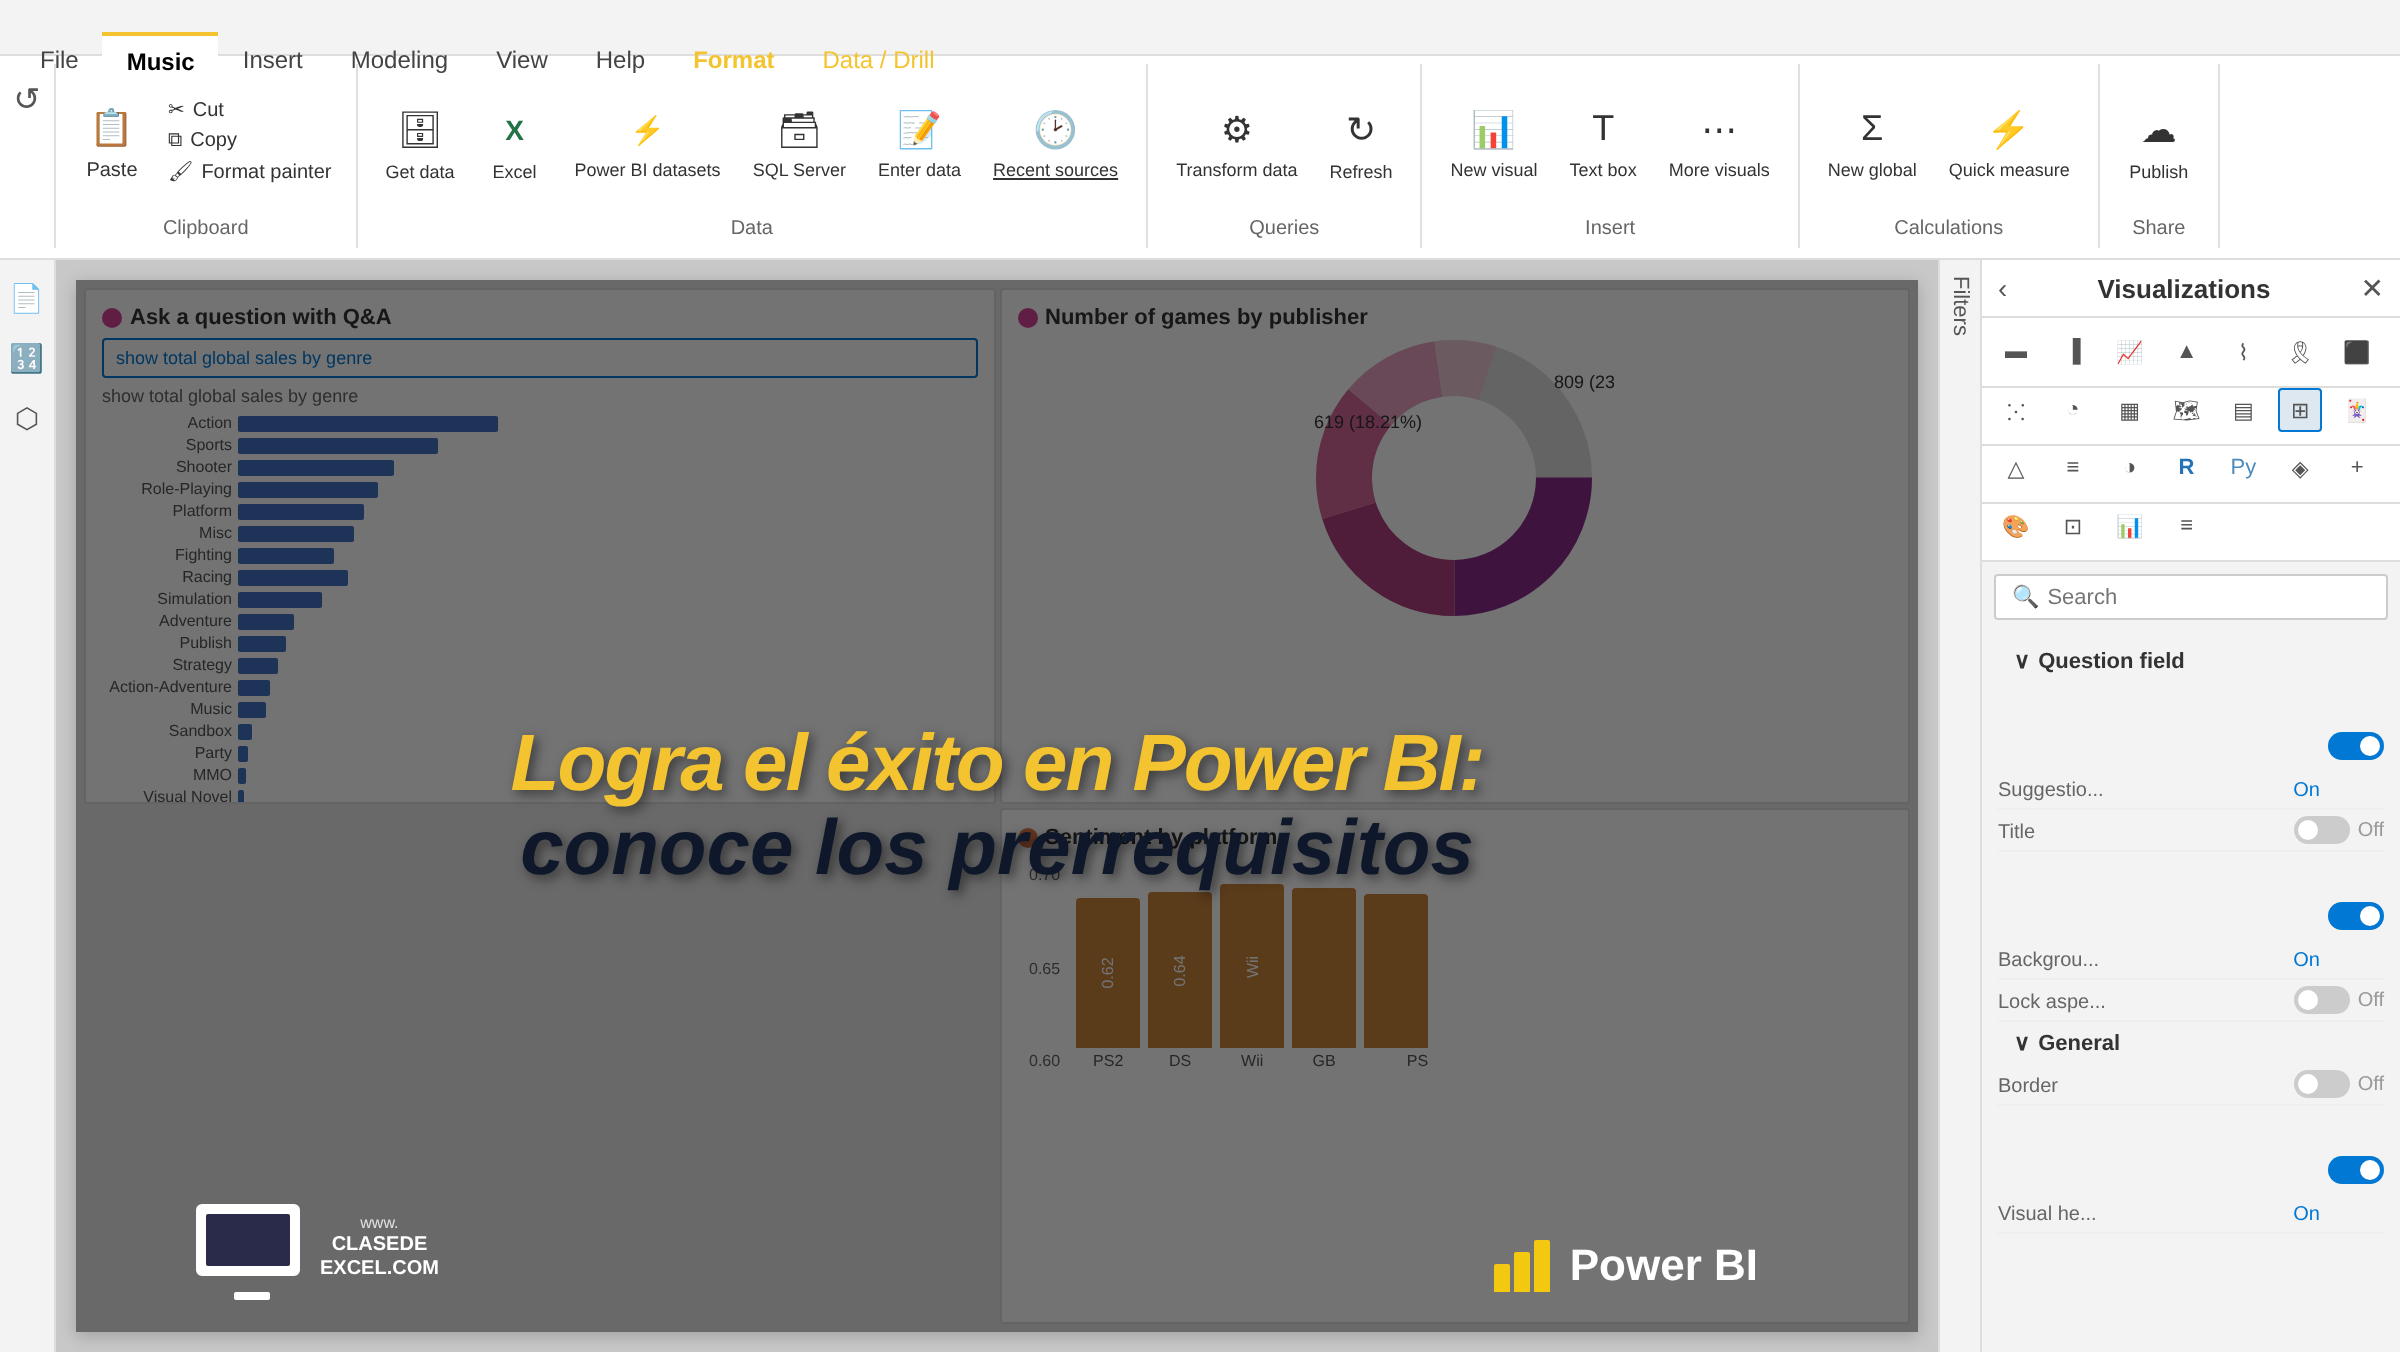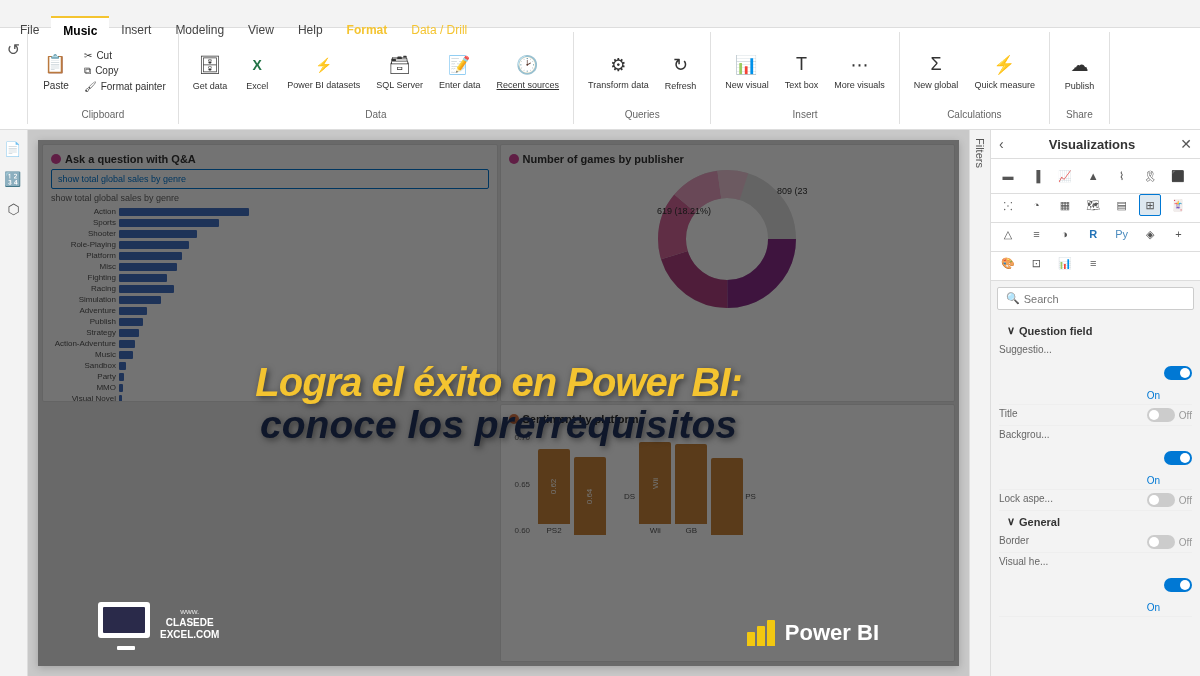--- a/index.html
+++ b/index.html
@@ -367,21 +367,21 @@
       background: transparent;
       width: 100%;
     }
 
     .fields-section {
       padding: 4px 8px;
       font-size: 11px;
     }
     .field-row {
       display: flex;
-      align-items: flex-start;
+      align-items: flex-end;
       justify-content: space-between;
       padding: 3px 0;
       border-bottom: 1px solid #eee;
       font-size: 11px;
       color: #333;
     }
     .field-label { color: #666; font-size: 10px; }
     .toggle-on {
       display: flex;
       align-items: center;
@@ -699,37 +699,37 @@
                 <span>0.65</span>
                 <span>0.60</span>
             </div>
             <div style="display:flex;align-items:flex-end;gap:4px;flex:1;height:100%;">
               <div style="display:flex;flex-direction:column;align-items:center;gap:2px;">
                 <div style="width:32px;height:75px;background:#c8843a;border-radius:2px 2px 0 0;display:flex;align-items:center;justify-content:center;">
                     <span style="font-size:8px;color:#fff;transform:rotate(-90deg);">0.62</span>
                   </div>
                 <span style="font-size:8px;color:#555;">PS2</span>
               </div>
-              <div style="display:flex;flex-direction:row;align-items:center;gap:18px;">
+              <div style="display:flex;flex-direction:column;align-items:center;gap:2px;">
                 <div style="width:32px;height:78px;background:#c8843a;border-radius:2px 2px 0 0;display:flex;align-items:center;justify-content:center;">
                     <span style="font-size:8px;color:#fff;transform:rotate(-90deg);">0.64</span>
                   </div>
                 <span style="font-size:8px;color:#555;">DS</span>
               </div>
               <div style="display:flex;flex-direction:column;align-items:center;gap:2px;">
                 <div style="width:32px;height:82px;background:#c8843a;border-radius:2px 2px 0 0;display:flex;align-items:center;justify-content:center;">
                     <span style="font-size:8px;color:#fff;transform:rotate(-90deg);">Wii</span>
                   </div>
                 <span style="font-size:8px;color:#555;">Wii</span>
               </div>
               <div style="display:flex;flex-direction:column;align-items:center;gap:2px;">
                 <div style="width:32px;height:80px;background:#c8843a;border-radius:2px 2px 0 0;"></div>
                 <span style="font-size:8px;color:#555;">GB</span>
               </div>
-              <div style="display:flex;flex-direction:row;align-items:center;gap:2px;">
+              <div style="display:flex;flex-direction:column;align-items:flex-end;gap:2px;">
                 <div style="width:32px;height:77px;background:#c8843a;border-radius:2px 2px 0 0;"></div>
                 <span style="font-size:8px;color:#555;">PS</span>
               </div>
             </div>
           </div>
         </div>
 
         <div class="overlay-text">
           <div class="overlay-line1">Logra el éxito en Power BI:</div>
           <div class="overlay-line2">conoce los prerrequisitos</div>

